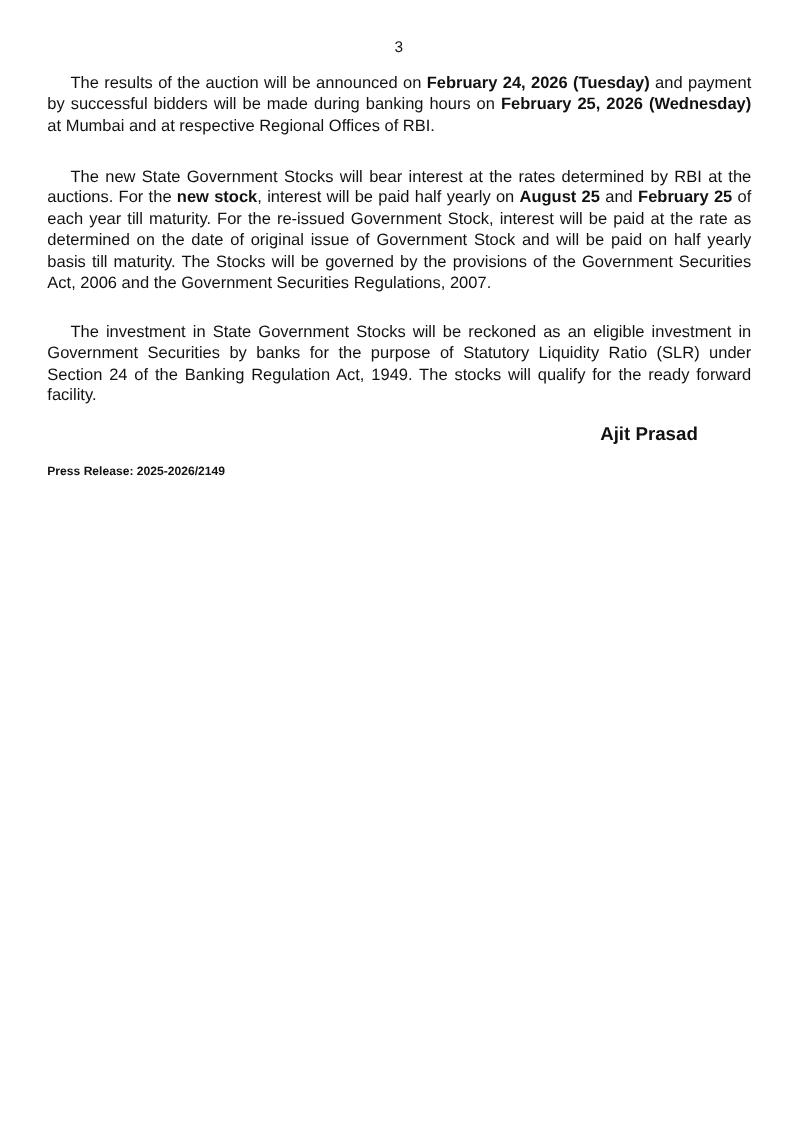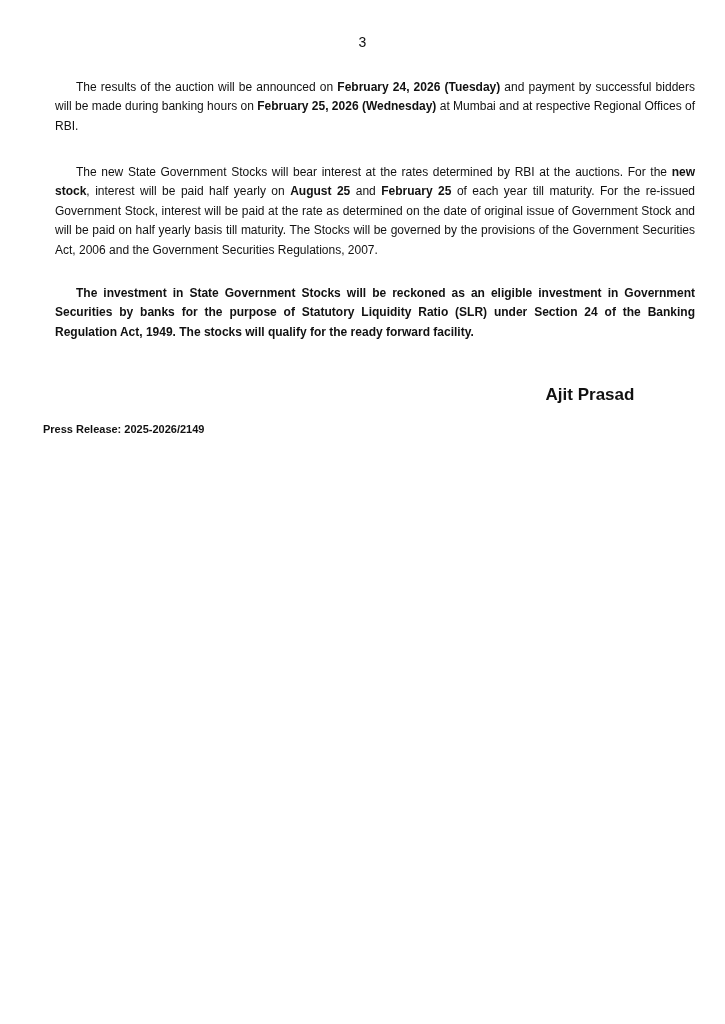--- a/index.html
+++ b/index.html
@@ -6,26 +6,26 @@
     body {
       width: 725px; height: 1024px; position: relative; overflow: hidden;
       font-family: "Liberation Sans", sans-serif; color: #111111;
     }
     .page-number {
       position: absolute; top: 34px; left: 0; width: 725px; text-align: center;
       font-size: 14px; line-height: 16px;
     }
     .para {
       position: absolute; left: 43px; width: 640px;
-      font-size: 12px; line-height: 19.4px; text-align: justify;
-      text-indent: 21px; margin: 12px;
+      font-size: 15px; line-height: 19.4px; text-align: justify;
+      text-indent: 21px; margin: 0;
     }
     #p1 { top: 66px; }
     #p2 { top: 151px; }
-    #p3 { top: 272px; font-weight: bold; }
+    #p3 { top: 292px; }
     b { font-weight: bold; }
     .sig {
       position: absolute; left: 490px; width: 200px; top: 386px; text-align: center;
       font-size: 17px; line-height: 17.5px;
     }
     .sig .name { font-weight: bold; }
     .press {
       position: absolute; left: 43px; top: 421px; font-weight: bold;
       font-size: 11px; line-height: 17px;
     }

